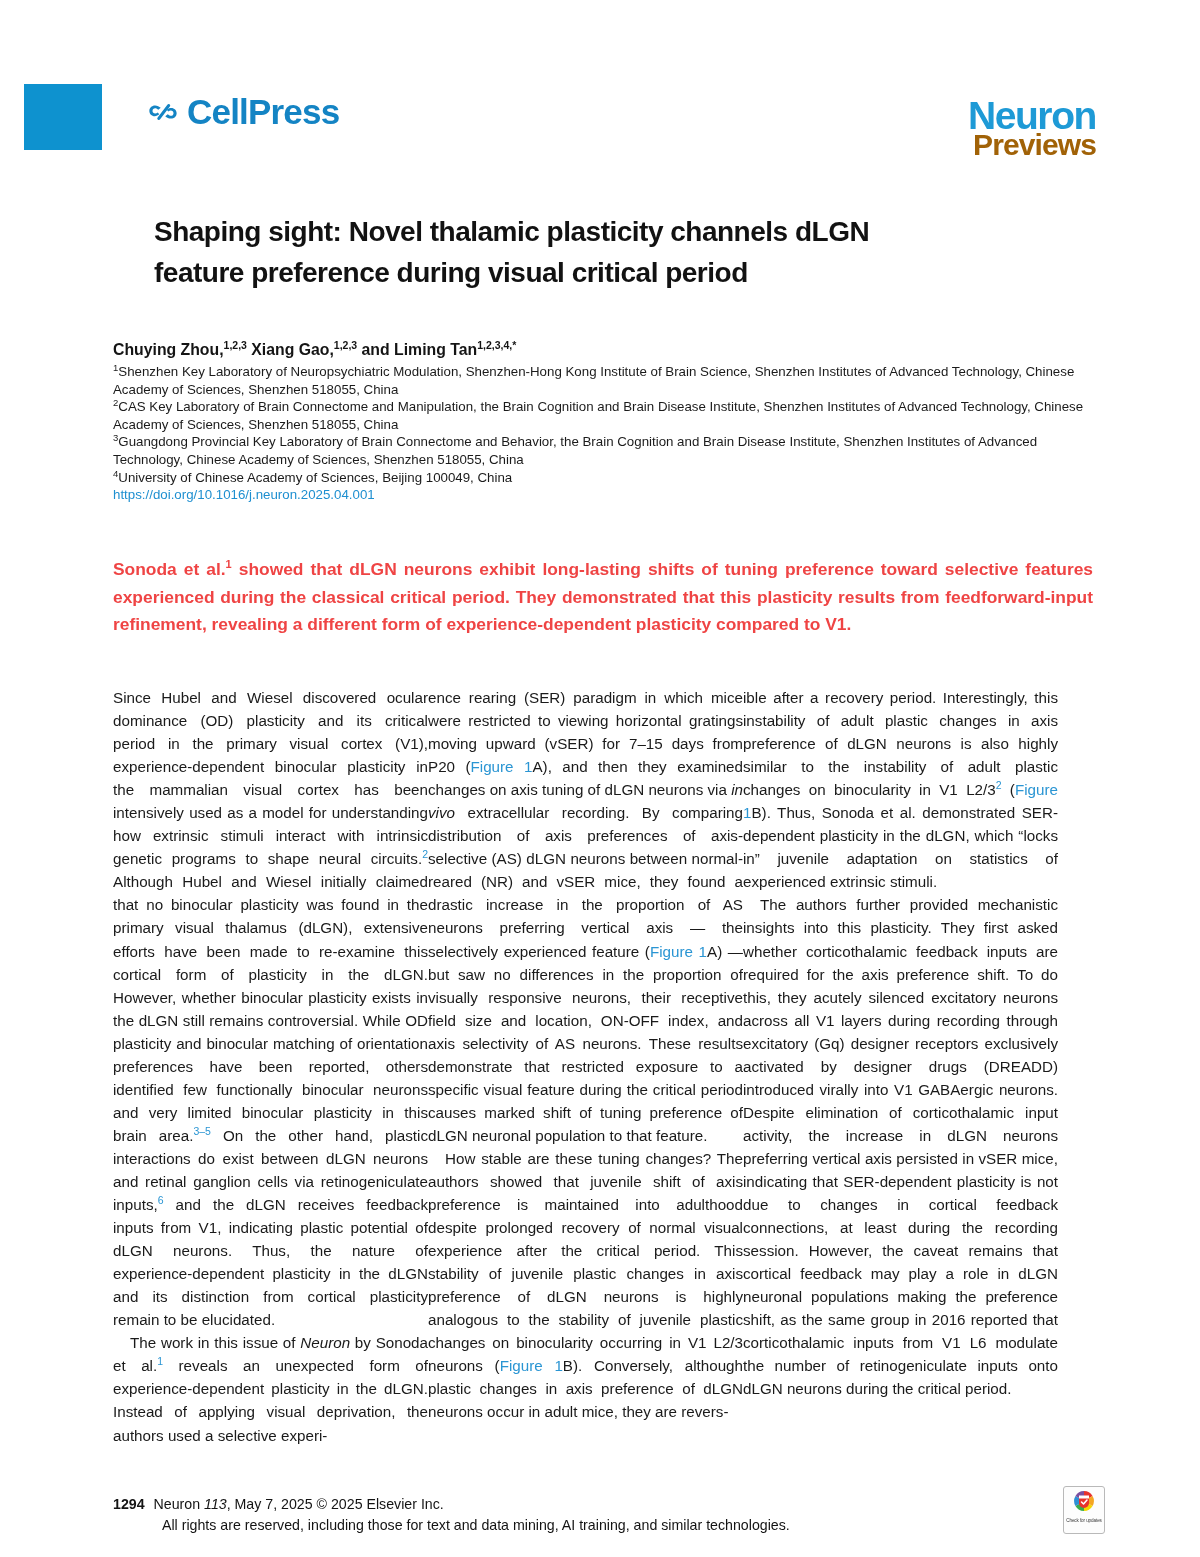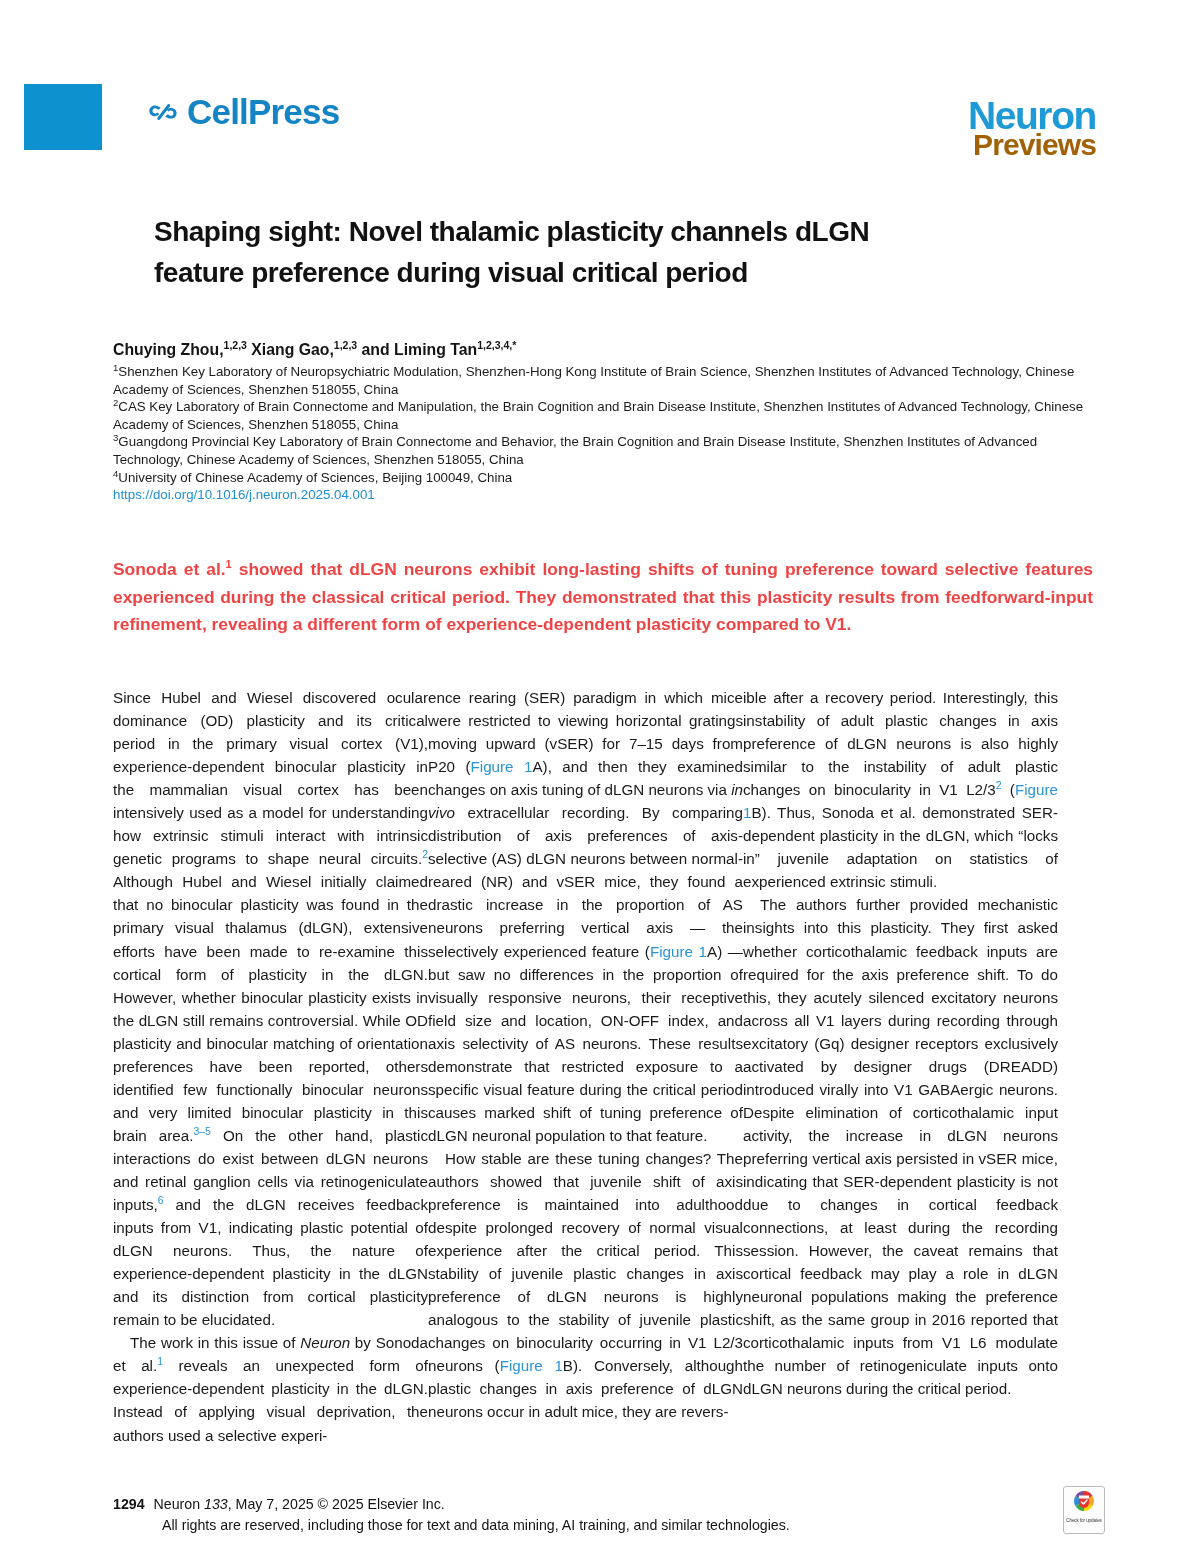--- a/index.html
+++ b/index.html
@@ -244,21 +244,21 @@
       <p>ence rearing (SER) paradigm in which mice were restricted to viewing horizontal gratings moving upward (vSER) for 7–15 days from P20 (<span class="figref">Figure 1</span>A), and then they examined changes on axis tuning of dLGN neurons via <span class="ital">in vivo</span> extracellular recording. By comparing distribution of axis preferences of axis-selective (AS) dLGN neurons between normal-reared (NR) and vSER mice, they found a drastic increase in the proportion of AS neurons preferring vertical axis — the selectively experienced feature (<span class="figref">Figure 1</span>A) — but saw no differences in the proportion of visually responsive neurons, their receptive field size and location, ON-OFF index, and axis selectivity of AS neurons. These results demonstrate that restricted exposure to a specific visual feature during the critical period causes marked shift of tuning preference of dLGN neuronal population to that feature.</p>
       <p>How stable are these tuning changes? The authors showed that juvenile shift of axis preference is maintained into adulthood despite prolonged recovery of normal visual experience after the critical period. This stability of juvenile plastic changes in axis preference of dLGN neurons is highly analogous to the stability of juvenile plastic changes on binocularity occurring in V1 L2/3 neurons (<span class="figref">Figure 1</span>B). Conversely, although plastic changes in axis preference of dLGN neurons occur in adult mice, they are revers-</p>
     </div>
   <div class="col">
       <p>ible after a recovery period. Interestingly, this instability of adult plastic changes in axis preference of dLGN neurons is also highly similar to the instability of adult plastic changes on binocularity in V1 L2/3<sup>2</sup> (<span class="figref">Figure 1</span>B). Thus, Sonoda et al. demonstrated SER-dependent plasticity in the dLGN, which “locks in” juvenile adaptation on statistics of experienced extrinsic stimuli.</p>
       <p>The authors further provided mechanistic insights into this plasticity. They first asked whether corticothalamic feedback inputs are required for the axis preference shift. To do this, they acutely silenced excitatory neurons across all V1 layers during recording through excitatory (Gq) designer receptors exclusively activated by designer drugs (DREADD) introduced virally into V1 GABAergic neurons. Despite elimination of corticothalamic input activity, the increase in dLGN neurons preferring vertical axis persisted in vSER mice, indicating that SER-dependent plasticity is not due to changes in cortical feedback connections, at least during the recording session. However, the caveat remains that cortical feedback may play a role in dLGN neuronal populations making the preference shift, as the same group in 2016 reported that corticothalamic inputs from V1 L6 modulate the number of retinogeniculate inputs onto dLGN neurons during the critical period.</p>
     </div>
 </div>
 
 <div class="footer">
-  <span class="fl1"><span class="pageno">1294</span><span>Neuron </span><span class="vol">133</span><span>, May 7, 2025 © 2025 Elsevier Inc.</span></span>
+  <span class="fl1"><span class="pageno">1294</span><span>Neuron </span><span class="vol">113</span><span>, May 7, 2025 © 2025 Elsevier Inc.</span></span>
   <span class="fl2">All rights are reserved, including those for text and data mining, AI training, and similar technologies.</span>
 </div>
 
 <div class="crossmark">
   <span>
     <svg width="22" height="22" viewBox="0 0 44 44" xmlns="http://www.w3.org/2000/svg">
       <circle cx="22" cy="22" r="20" fill="#f0f0f0"></circle>
       <path d="M22 2 A20 20 0 0 1 39 12 L22 22 Z" fill="#e8322c"></path>
       <path d="M39 12 A20 20 0 0 1 39 32 L22 22 Z" fill="#f5a623"></path>
       <path d="M39 32 A20 20 0 0 1 22 42 L22 22 Z" fill="#f5d800"></path>

